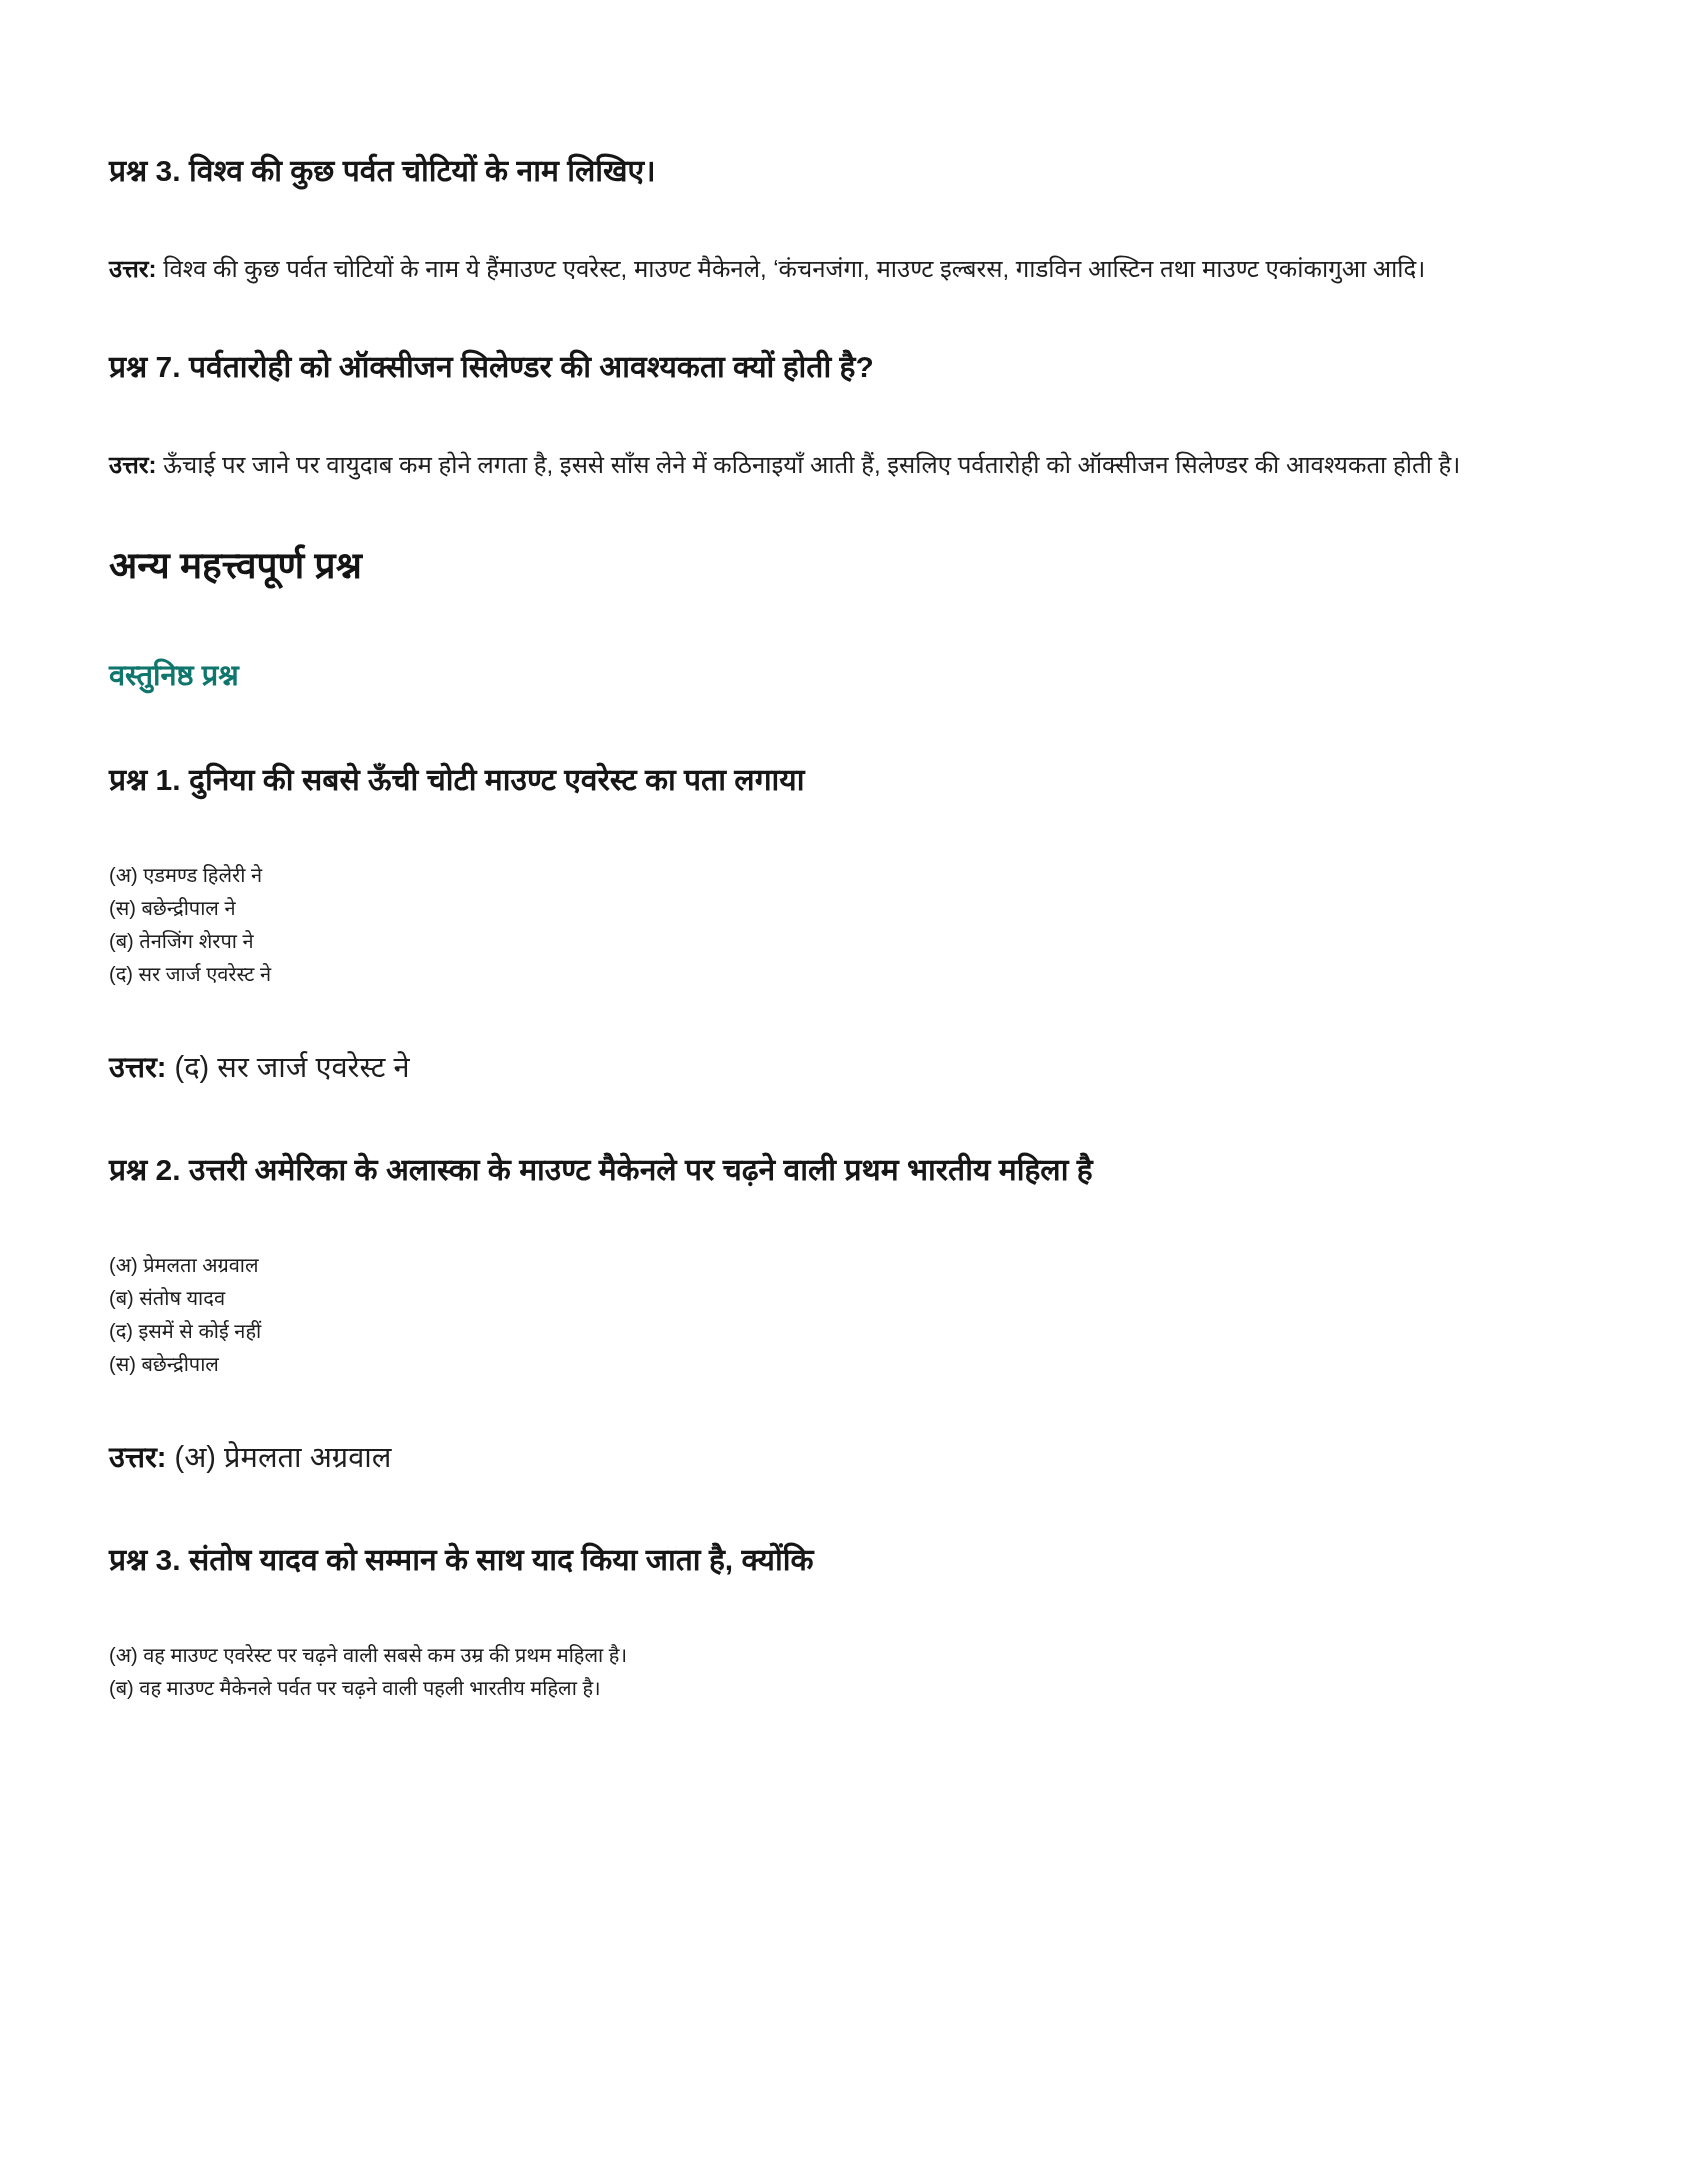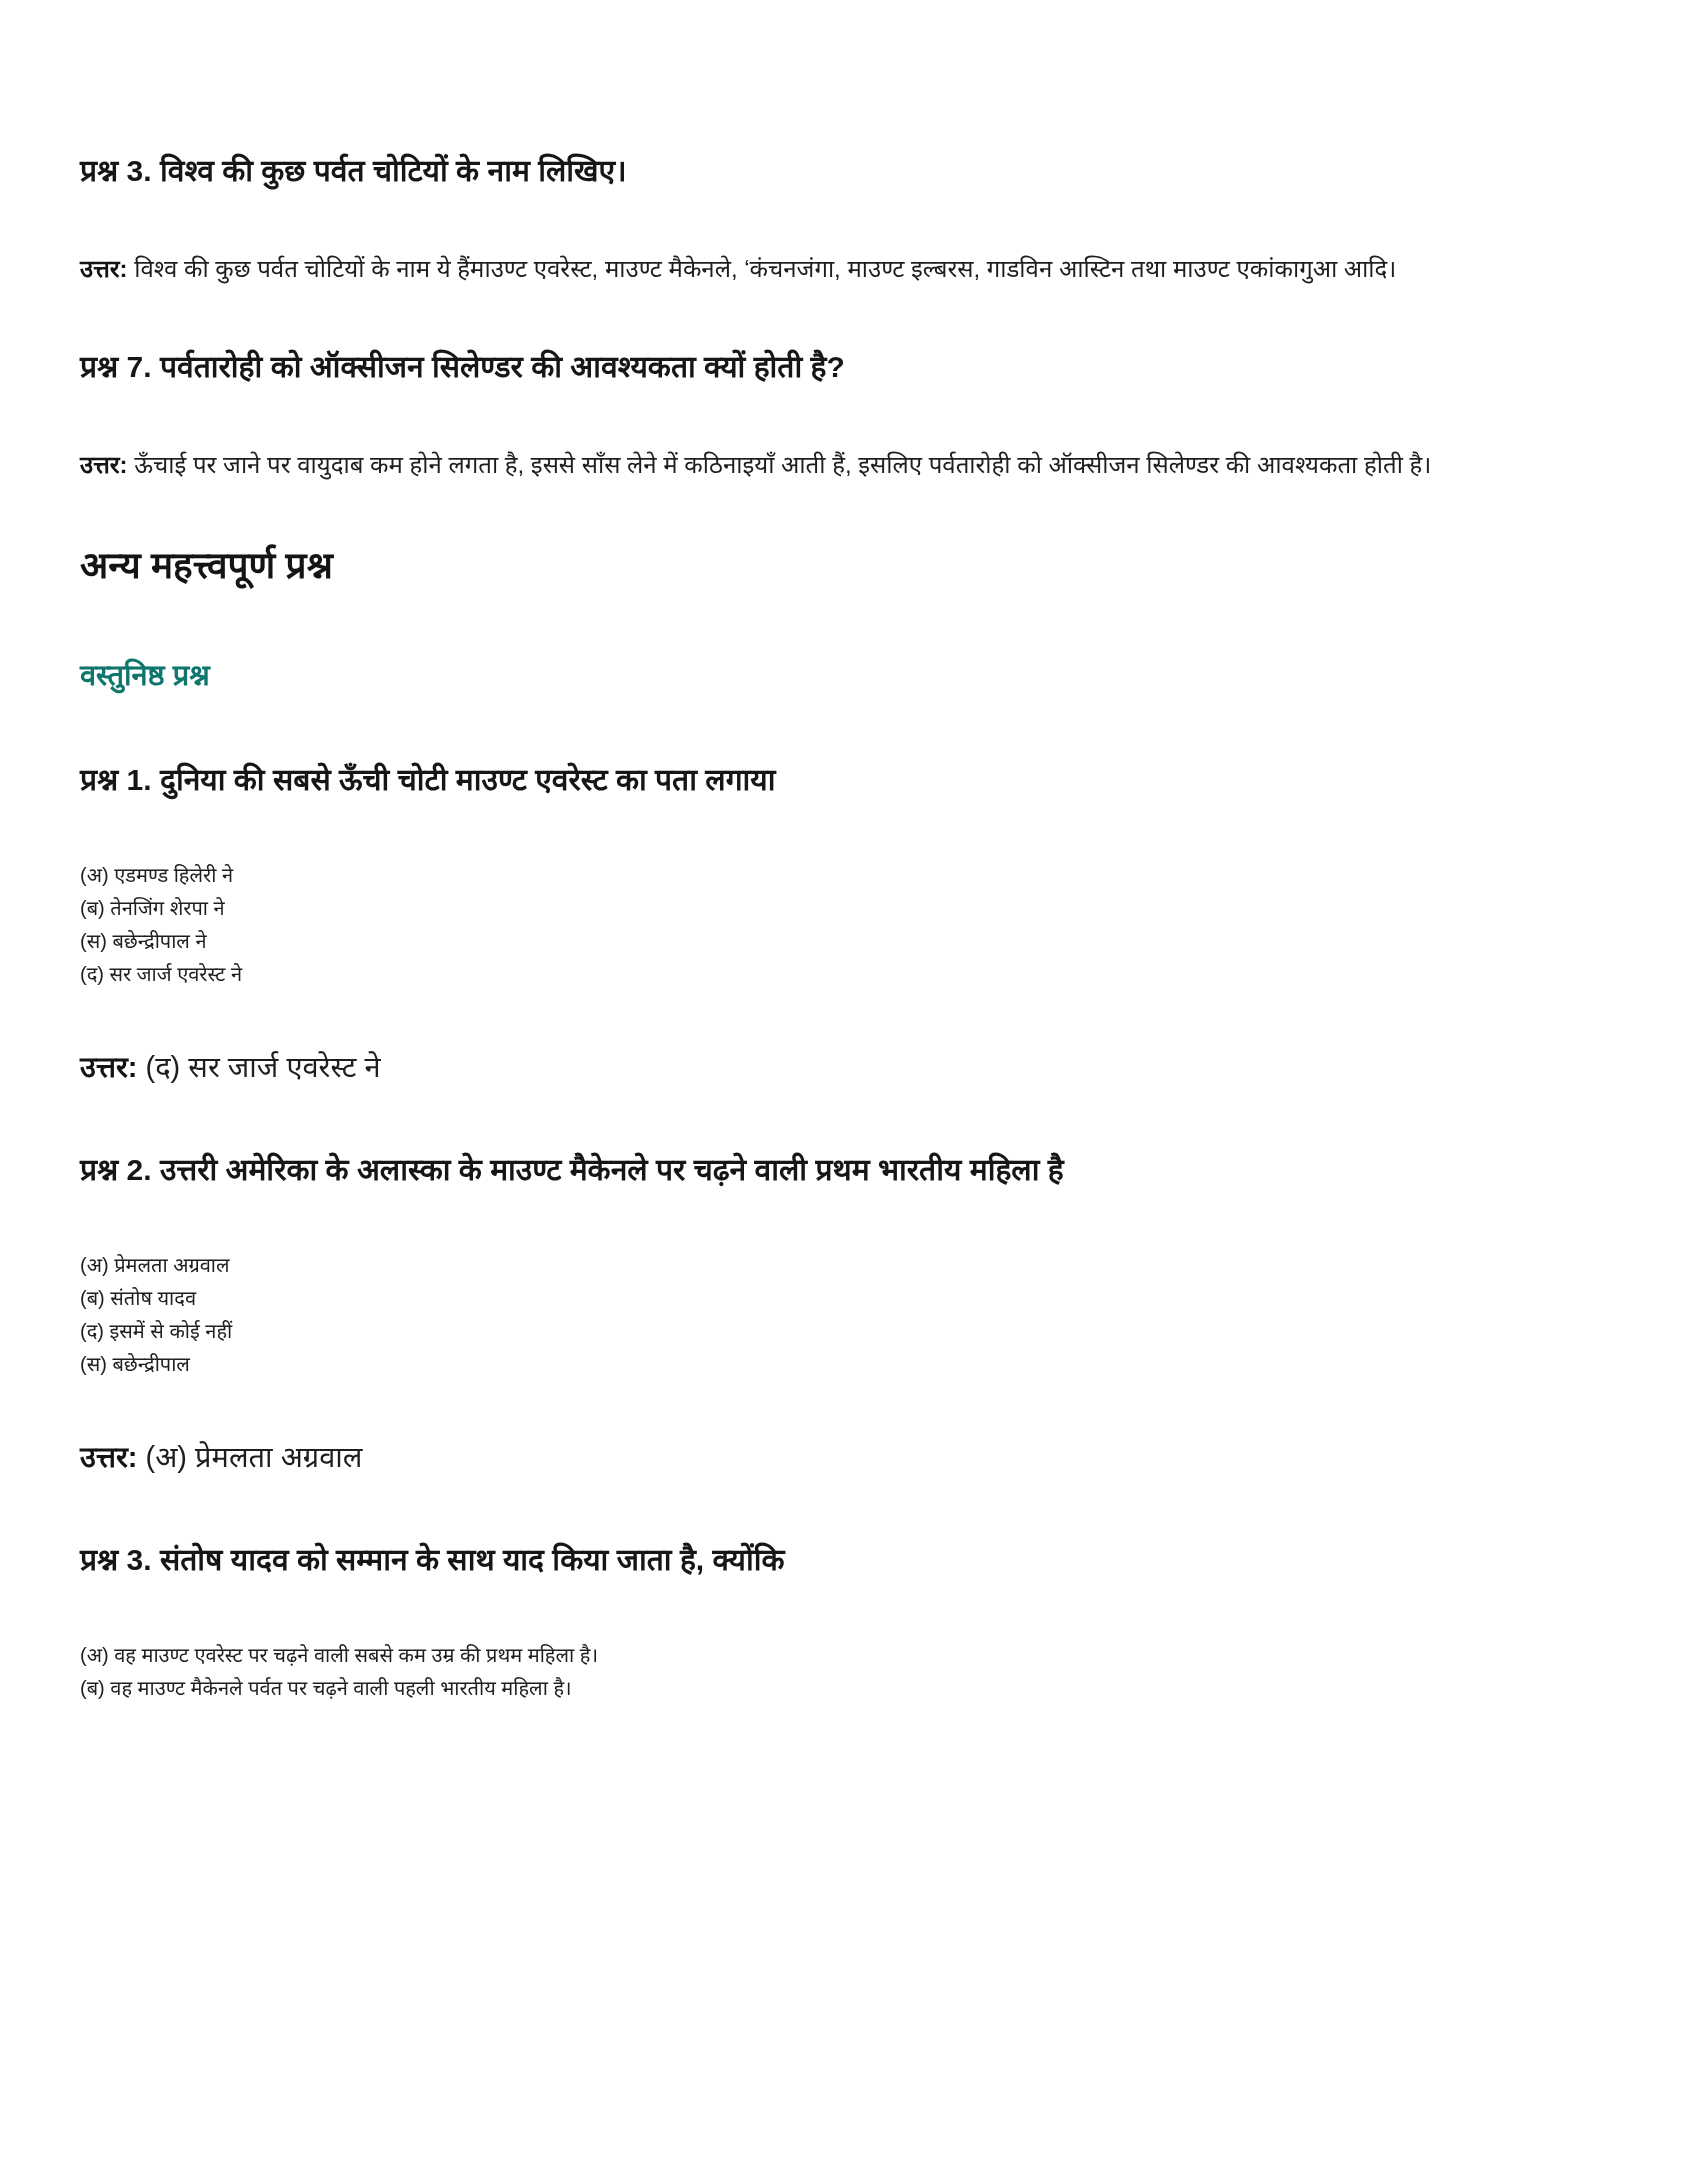--- a/index.html
+++ b/index.html
@@ -8,21 +8,21 @@
     width: 1683px;
     height: 2178px;
     font-family: "Liberation Sans", "DejaVu Sans", sans-serif;
     color: #1c1c1c;
     overflow: hidden;
   }
   .page {
     width: 1683px;
     height: 2178px;
     background: #ffffff;
-    padding: 149px 139px 0 80px;
+    padding: 149px 139px 0 109px;
   }
   .q-heading {
     font-weight: 700;
     font-size: 30px;
     line-height: 1.45;
     margin-bottom: 57px;
     color: #161616;
   }
   .answer-para {
     font-size: 24px;
@@ -82,22 +82,22 @@
   <p class="answer-para"><span class="ans-label">उत्तर:</span> <span>ऊँचाई पर जाने पर वायुदाब कम होने लगता है, इससे साँस लेने में कठिनाइयाँ आती हैं, इसलिए पर्वतारोही को ऑक्सीजन सिलेण्डर की आवश्यकता होती है।</span></p>
 
   <h1 class="section-heading">अन्य महत्त्वपूर्ण प्रश्न</h1>
 
   <h3 class="subsection-heading">वस्तुनिष्ठ प्रश्न</h3>
 
   <h2 class="q-heading">प्रश्न 1. दुनिया की सबसे ऊँची चोटी माउण्ट एवरेस्ट का पता लगाया</h2>
 
   <ul class="options">
     <li>(अ) एडमण्ड हिलेरी ने</li>
+    <li>(स) बछेन्द्रीपाल ने</li>
     <li>(ब) तेनजिंग शेरपा ने</li>
-    <li>(स) बछेन्द्रीपाल ने</li>
     <li>(द) सर जार्ज एवरेस्ट ने</li>
   </ul>
 
   <p class="answer-line"><span class="ans-label">उत्तर:</span> <span>(द) सर जार्ज एवरेस्ट ने</span></p>
 
   <h2 class="q-heading">प्रश्न 2. उत्तरी अमेरिका के अलास्का के माउण्ट मैकेनले पर चढ़ने वाली प्रथम भारतीय महिला है</h2>
 
   <ul class="options">
     <li>(अ) प्रेमलता अग्रवाल</li>
     <li>(ब) संतोष यादव</li>

